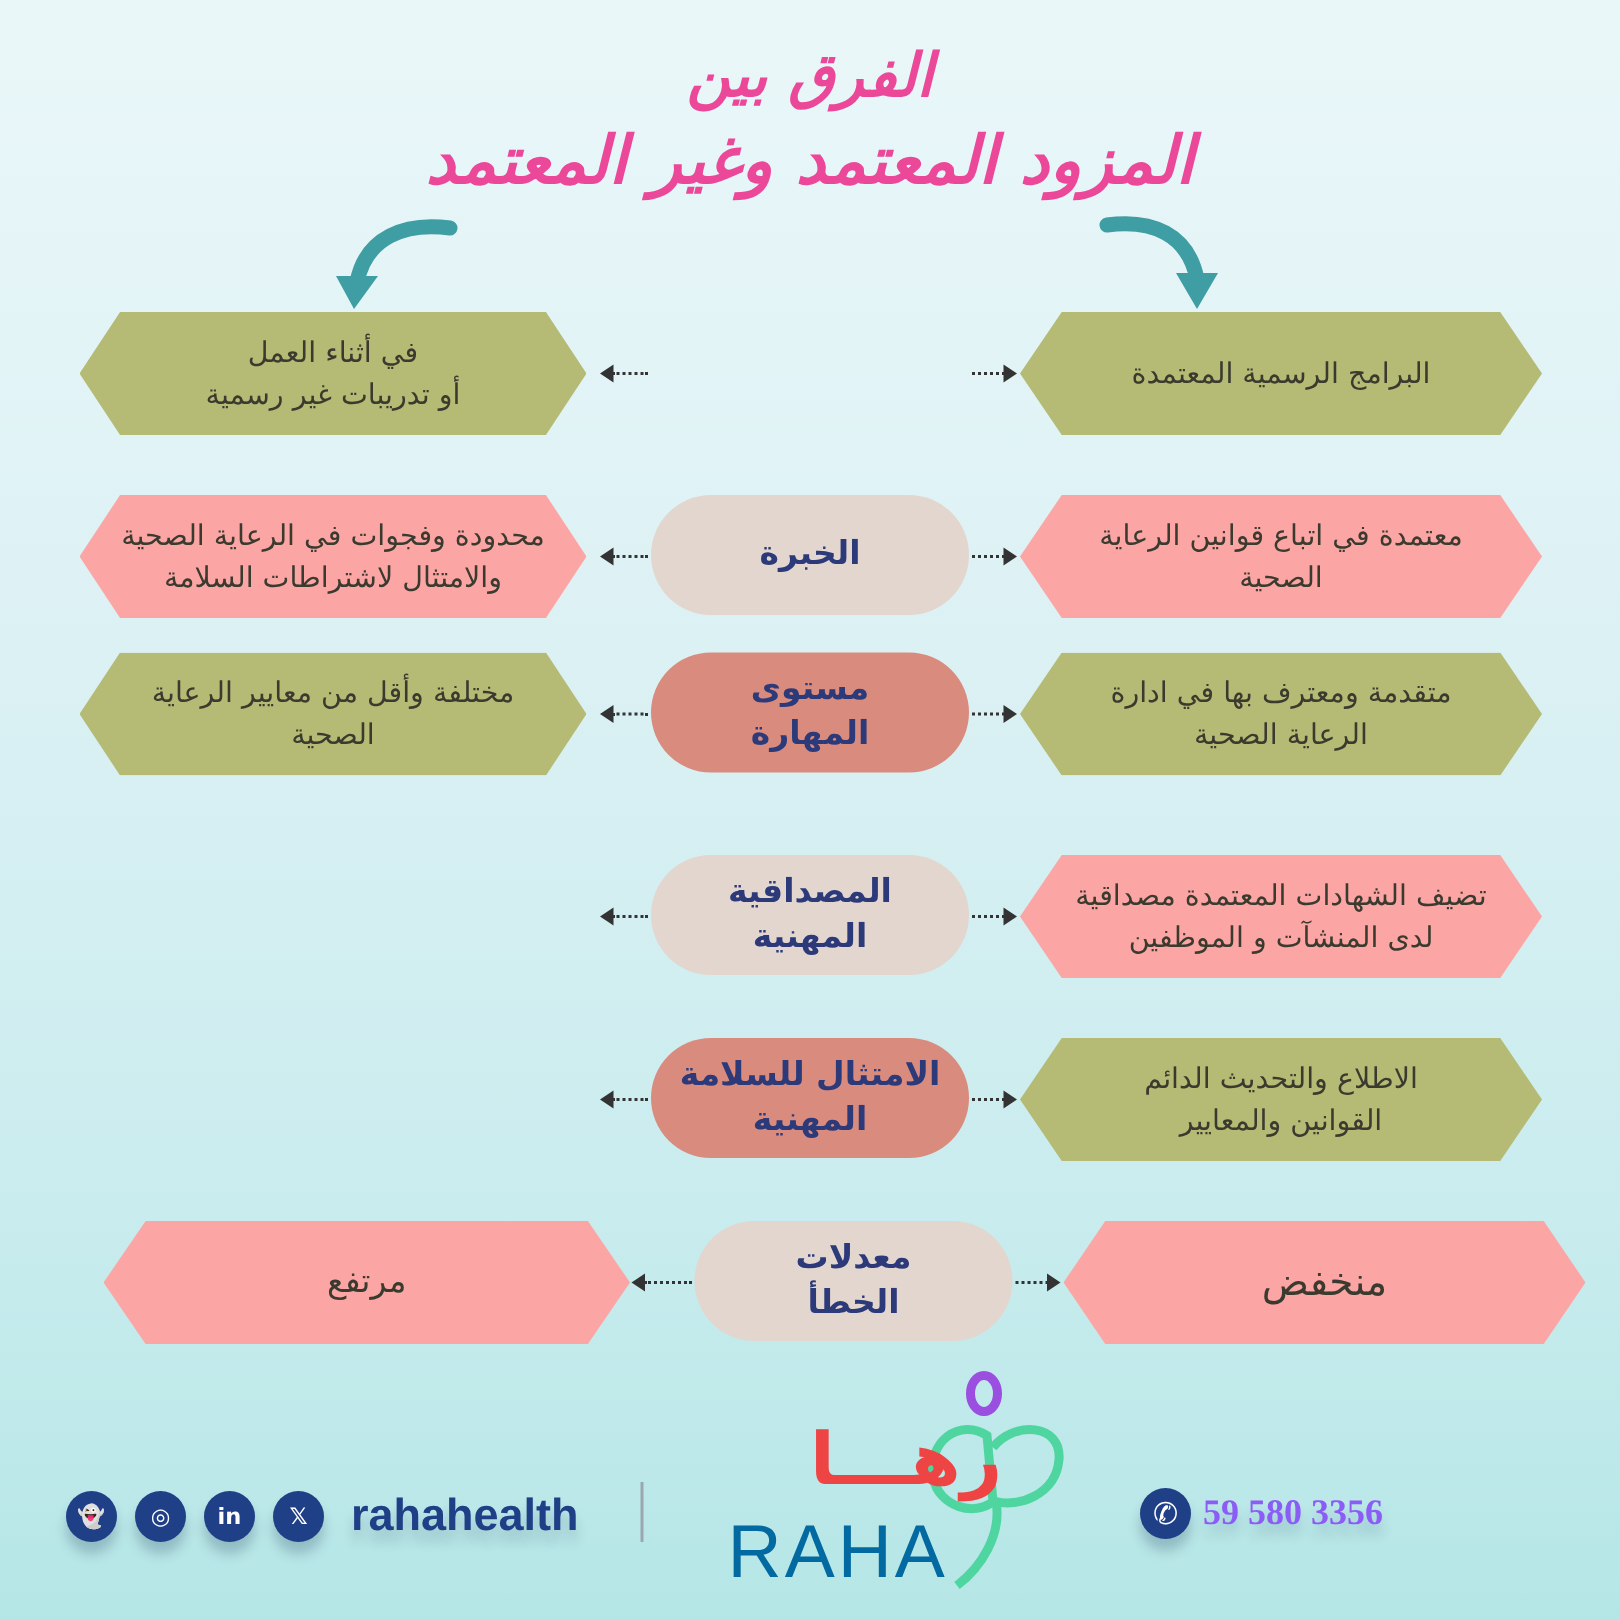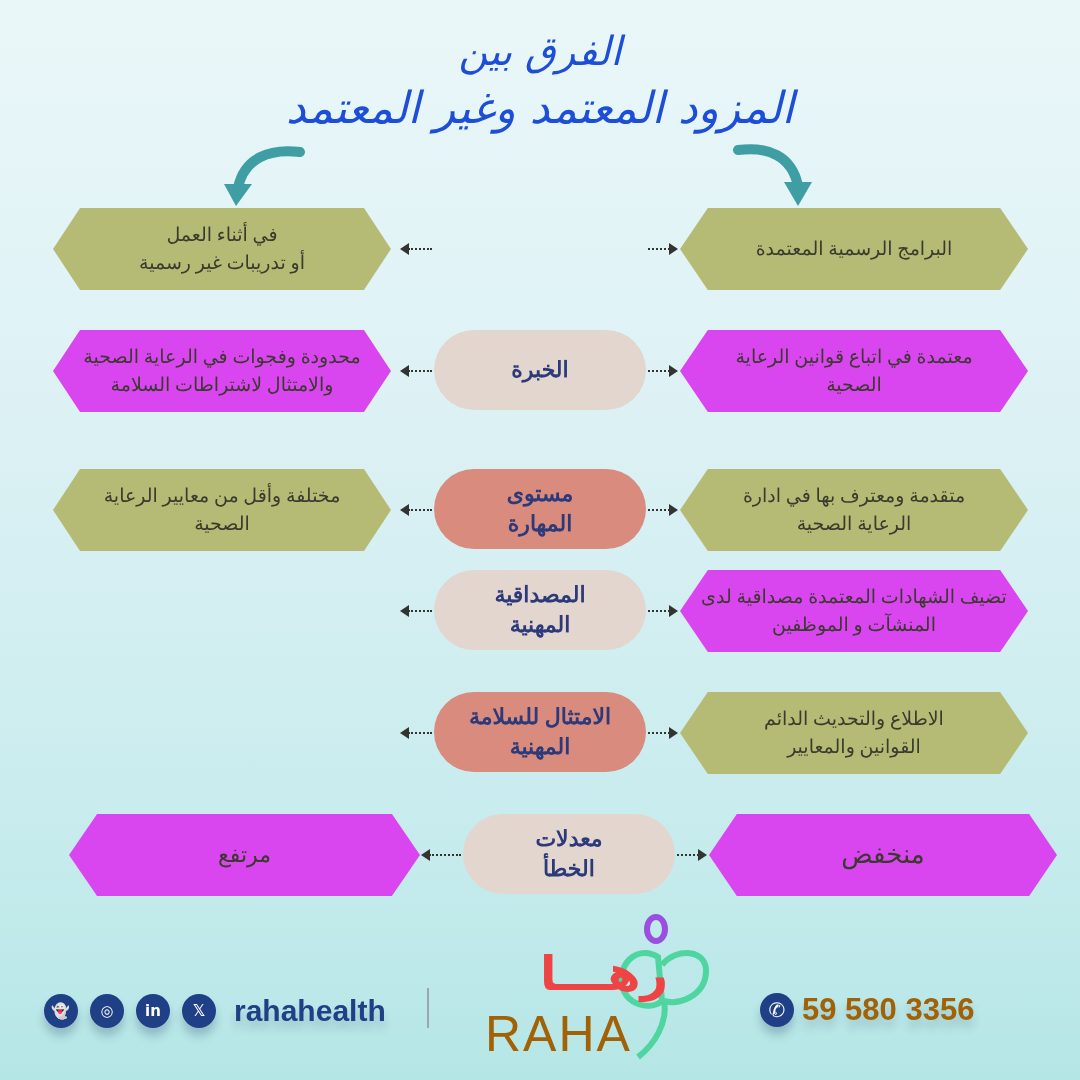--- a/index.html
+++ b/index.html
@@ -4,39 +4,39 @@
 <style>
   * { box-sizing: border-box; margin: 0; padding: 0; }
   html, body { width: 1080px; height: 1080px; overflow: hidden; }
   body {
     position: relative;
     font-family: "DejaVu Sans", sans-serif;
     background: linear-gradient(180deg, #eaf7f9 0%, #dcf1f4 40%, #c9ecee 75%, #b5e6e6 100%);
   }
   .title {
     position: absolute; left: 0; right: 0; text-align: center;
-    color: #1d4ed8; font-weight: normal; font-style: italic;
+    color: #ec4899; font-weight: bold; font-style: italic;
     font-family: "DejaVu Sans", sans-serif;
   }
   .title-1 { top: 28px; font-size: 40px; }
   .title-2 { top: 82px; font-size: 44px; }
 
   .arrow { position: absolute; }
 
-  .row { position: absolute; left: 0; width: 1080px; height: 82px; font-family: Liberation Serif, serif; }
+  .row { position: absolute; left: 0; width: 1080px; height: 82px; }
   .hex {
     position: absolute; top: 0; height: 82px;
     display: flex; align-items: center; justify-content: center;
     text-align: center; direction: rtl;
     color: #3a3a2e; font-size: 19px; line-height: 28px;
     clip-path: polygon(8% 0, 92% 0, 100% 50%, 92% 100%, 8% 100%, 0 50%);
     padding: 0 36px;
   }
   .hex.green { background: #b5bb74; }
-  .hex.yellow { background: #d946ef; }
+  .hex.yellow { background: #fca5a5; }
   .hex.left { left: 53px; width: 338px; }
   .hex.right { left: 680px; width: 348px; }
   .hex.wide.left { left: 40px; width: 351px; }
 
   .pill {
     position: absolute; top: 0; left: 434px; width: 212px; height: 80px;
     border-radius: 40px;
     display: flex; align-items: center; justify-content: center;
     text-align: center; direction: rtl;
     color: #2c3a7a; font-weight: bold; font-size: 22px; line-height: 30px;
@@ -73,31 +73,31 @@
     box-shadow: 0 8px 8px rgba(30,60,90,0.25);
   }
   .handle {
     color: #1f3f86; font-size: 30px; font-weight: bold; margin-left: 6px;
     font-family: "Liberation Sans", sans-serif;
     text-shadow: 0 8px 8px rgba(30,60,90,0.2);
   }
   .divider { position: absolute; left: 427px; top: 0; width: 2px; height: 40px; background: #9aa7b0; }
   .phone { position: absolute; left: 760px; top: 4px; display: flex; align-items: center; gap: 8px; }
   .phone-num {
-    color: #a16207; font-size: 31px; font-weight: bold;
-    font-family: Liberation Sans, sans-serif;
+    color: #8b5cf6; font-size: 24px; font-weight: bold;
+    font-family: Liberation Serif, serif;
     text-shadow: 0 8px 8px rgba(30,60,90,0.2);
   }
   .logo { position: absolute; left: 480px; top: 905px; width: 240px; height: 160px; }
   .logo-ar {
     position: absolute; left: 60px; top: 40px; color: #ef4444;
     font-size: 48px; font-weight: bold; direction: rtl;
   }
   .logo-en {
-    position: absolute; left: 5px; top: 100px; color: #a16207;
+    position: absolute; left: 5px; top: 100px; color: #0369a1;
     font-size: 50px; letter-spacing: 2px;
     font-family: "Liberation Sans", sans-serif;
   }
 </style>
 </head>
 <body>
 
 <div class="title title-1">الفرق بين</div>
 <div class="title title-2">المزود المعتمد وغير المعتمد</div>
 
@@ -133,21 +133,21 @@
       <span class="dots"></span>
     </div>
   <div class="pill beige">الخبرة</div>
   <div class="conn rgt">
       <span class="dots"></span>
       <span class="head"></span>
     </div>
   <div class="hex yellow right">معتمدة في اتباع قوانين الرعاية الصحية</div>
 </div>
 
-<div class="row" style="top:469px;">
+<div class="row" style="top:435px;">
   <div class="hex green left">مختلفة وأقل من معايير الرعاية الصحية</div>
   <div class="conn lft">
       <span class="head"></span>
       <span class="dots"></span>
     </div>
   <div class="pill rose" style="padding:0 50px;">مستوى المهارة</div>
   <div class="conn rgt">
       <span class="dots"></span>
       <span class="head"></span>
     </div>

